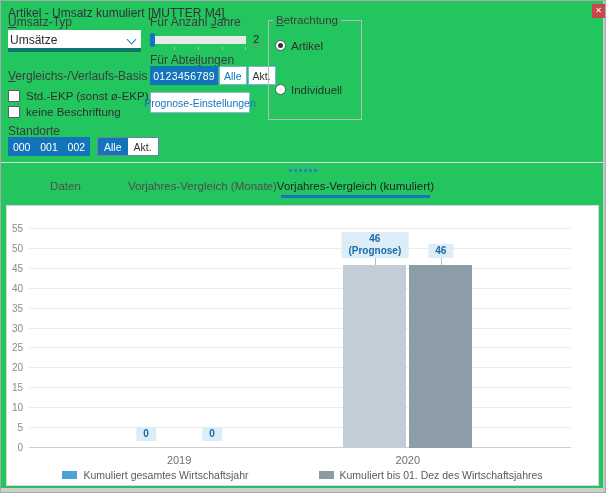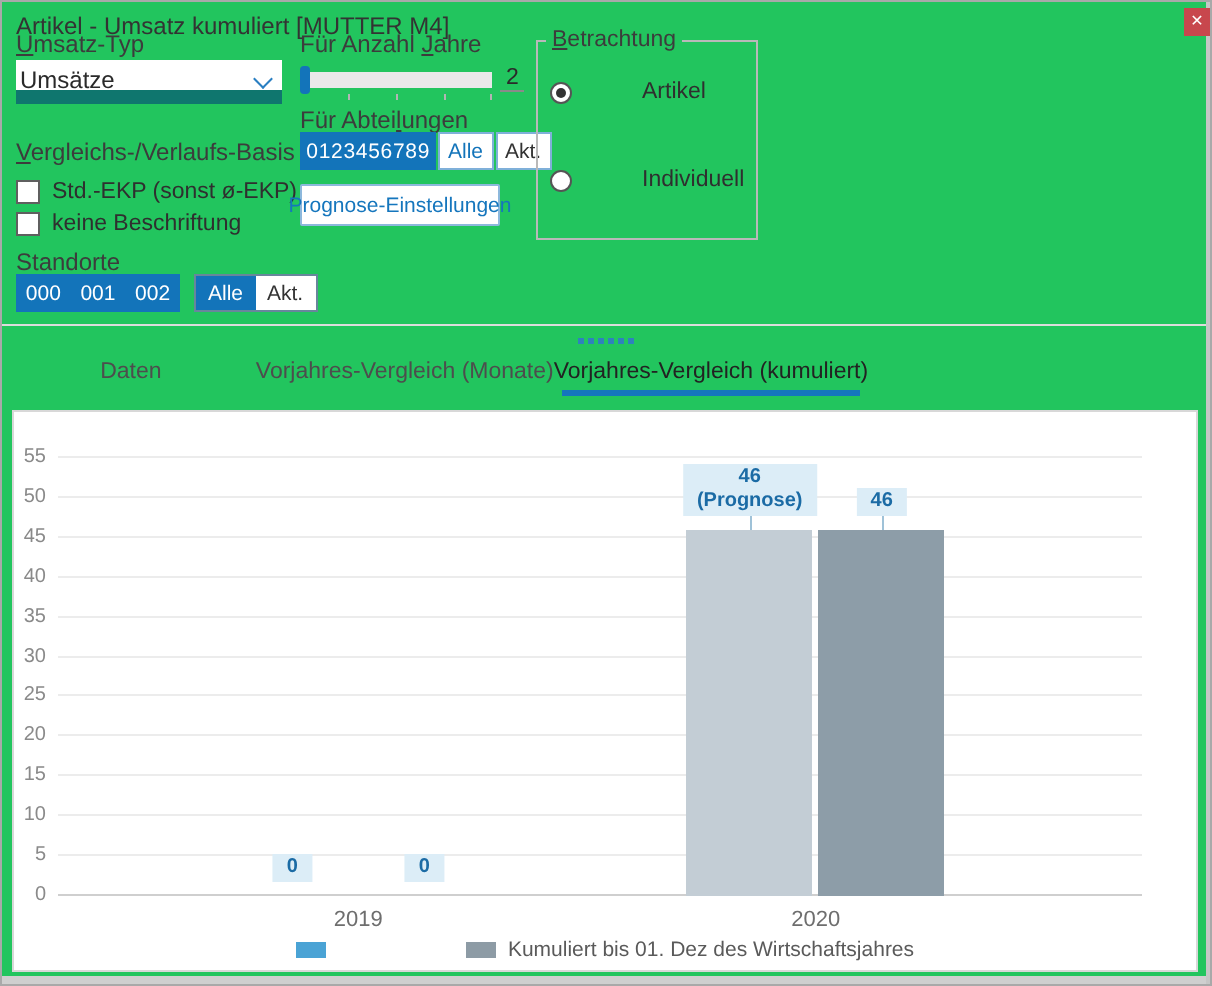--- a/index.html
+++ b/index.html
@@ -8,21 +8,21 @@
     position:relative; width:606px; height:493px; background:#22c55e;
     font-family:"Liberation Sans", sans-serif; overflow:hidden;
     box-shadow: inset 0 0 0 1px #a9a9a9, inset -3px 0 0 #c6c6c6, inset 0 -5px 0 #cfcfcf;
   }
   .abs { position:absolute; }
   .title { left:8px; top:6px; font-size:12px; color:#333; }
   .close-btn { left:592px; top:4px; width:13px; height:14px; background:#c8474d; color:#fff;
     font-size:8px; line-height:14px; text-align:center; cursor:pointer; }
   .ctl-label { font-size:12px; color:#3c3c3c; white-space:nowrap; }
   .ctl-label u { text-decoration:underline; }
-  .combo { height:22px; border-bottom:7px solid #0f766e; background:#fff; cursor:pointer; }
+  .combo { height:22px; border-bottom:4px solid #0f766e; background:#fff; cursor:pointer; }
   .combo .val { position:absolute; left:2px; top:3px; font-size:12px; color:#2a2a2a; }
   .chev { position:absolute; right:6px; top:6px; width:7px; height:7px;
     border-right:1.6px solid #2a7fc2; border-bottom:1.6px solid #2a7fc2; transform:rotate(45deg); }
   .chk-row { display:flex; align-items:center; cursor:pointer; }
   .chk-box { width:12px; height:12px; border:1px solid #5f5f5f; background:#fff; margin-right:6px; flex:none; }
   .chk-lbl { font-size:11.5px; color:#2f2f2f; white-space:nowrap; }
   .blue-strip { background:#1374ba; color:#fff; display:flex; align-items:center; height:19px; }
   .blue-strip span { font-size:10.5px; cursor:pointer; }
   .mini-btn { height:19px; font-size:10.5px; background:#fff; border:1px solid #7fb0d9;
     display:flex; align-items:center; padding:0 4px; cursor:pointer; }
@@ -36,21 +36,21 @@
   .slider-thumb { position:absolute; left:0; top:-3px; width:5px; height:14px; background:#1374ba; border-radius:2px; cursor:pointer; }
   .slider-tick { position:absolute; top:47px; width:1px; height:3px; background:#b4b4b4; }
   .slider-val { position:absolute; left:250px; top:33px; font-size:11.5px; color:#2a2a2a;
     border-bottom:1px solid #8a8a8a; padding:0 3px; }
   .prognose { position:absolute; left:150px; top:92px; width:100px; height:21px; background:#fff;
     border:1px solid #8db8dc; color:#1576bd; font-size:10.5px; display:flex; align-items:center;
     justify-content:center; cursor:pointer; border-radius:1px; white-space:nowrap; }
   fieldset.group { position:absolute; left:268px; top:14px; width:94px; height:106px;
     border:1px solid #b9b9b9; padding:2px 6px; }
   fieldset.group legend { font-size:11.5px; color:#3c3c3c; padding:0 3px; margin-left:-2px; }
-  .radio-row { display:flex; align-items:center; cursor:pointer;gap:30px; }
+  .radio-row { display:flex; align-items:flex-start; cursor:pointer; }
   .radio-outer { width:11px; height:11px; border:1px solid #555; border-radius:50%; margin-right:5px;
     position:relative; flex:none; background:#fff; }
   .radio-outer .dot { position:absolute; left:2px; top:2px; width:5px; height:5px; border-radius:50%; background:#333; }
   .radio-lbl { font-size:11.5px; color:#2f2f2f; }
   .sep-line { left:1px; right:3px; top:162px; height:1px; background:#dcdcdc; }
   .dots { left:50%; top:169px; transform:translateX(-50%); display:flex; gap:2px; cursor:row-resize; }
   .dots span { width:3px; height:3px; background:#2e82bd; display:block; }
   .tabs { left:3px; top:174px; width:556px; height:24px; display:grid; grid-template-columns:repeat(4,1fr); }
   .tab { position:relative; display:flex; align-items:center; justify-content:center;
     font-size:11.5px; color:#4d4d4d; cursor:pointer; white-space:nowrap; }
@@ -203,20 +203,21 @@
         </div>
         <div class="bar" style="left: 380.358px; width: 63px; height: 183.164px; background: rgb(141, 157, 168);"></div>
         <div class="connector" style="left: 411.858px; bottom: 183.164px; height: 7px;"></div>
         <div class="badge" style="left: 411.858px; bottom: 190.164px;">
           <div>46</div>
         </div>
       </div>
     <div class="legend" id="legend">
         <div class="legend-item">
           <span class="legend-swatch" style="background: rgb(74, 163, 213);"></span>
+          <span class="legend-lbl">Kumuliert gesamtes Wirtschaftsjahr</span>
         </div>
         <div class="legend-item">
           <span class="legend-swatch" style="background: rgb(141, 155, 165);"></span>
           <span class="legend-lbl">Kumuliert bis 01. Dez des Wirtschaftsjahres</span>
         </div>
       </div>
   <div class="ylab" style="top: 236px;">0</div>
       <div class="ylab" style="top: 216.091px;">5</div>
       <div class="ylab" style="top: 196.182px;">10</div>
       <div class="ylab" style="top: 176.273px;">15</div>

